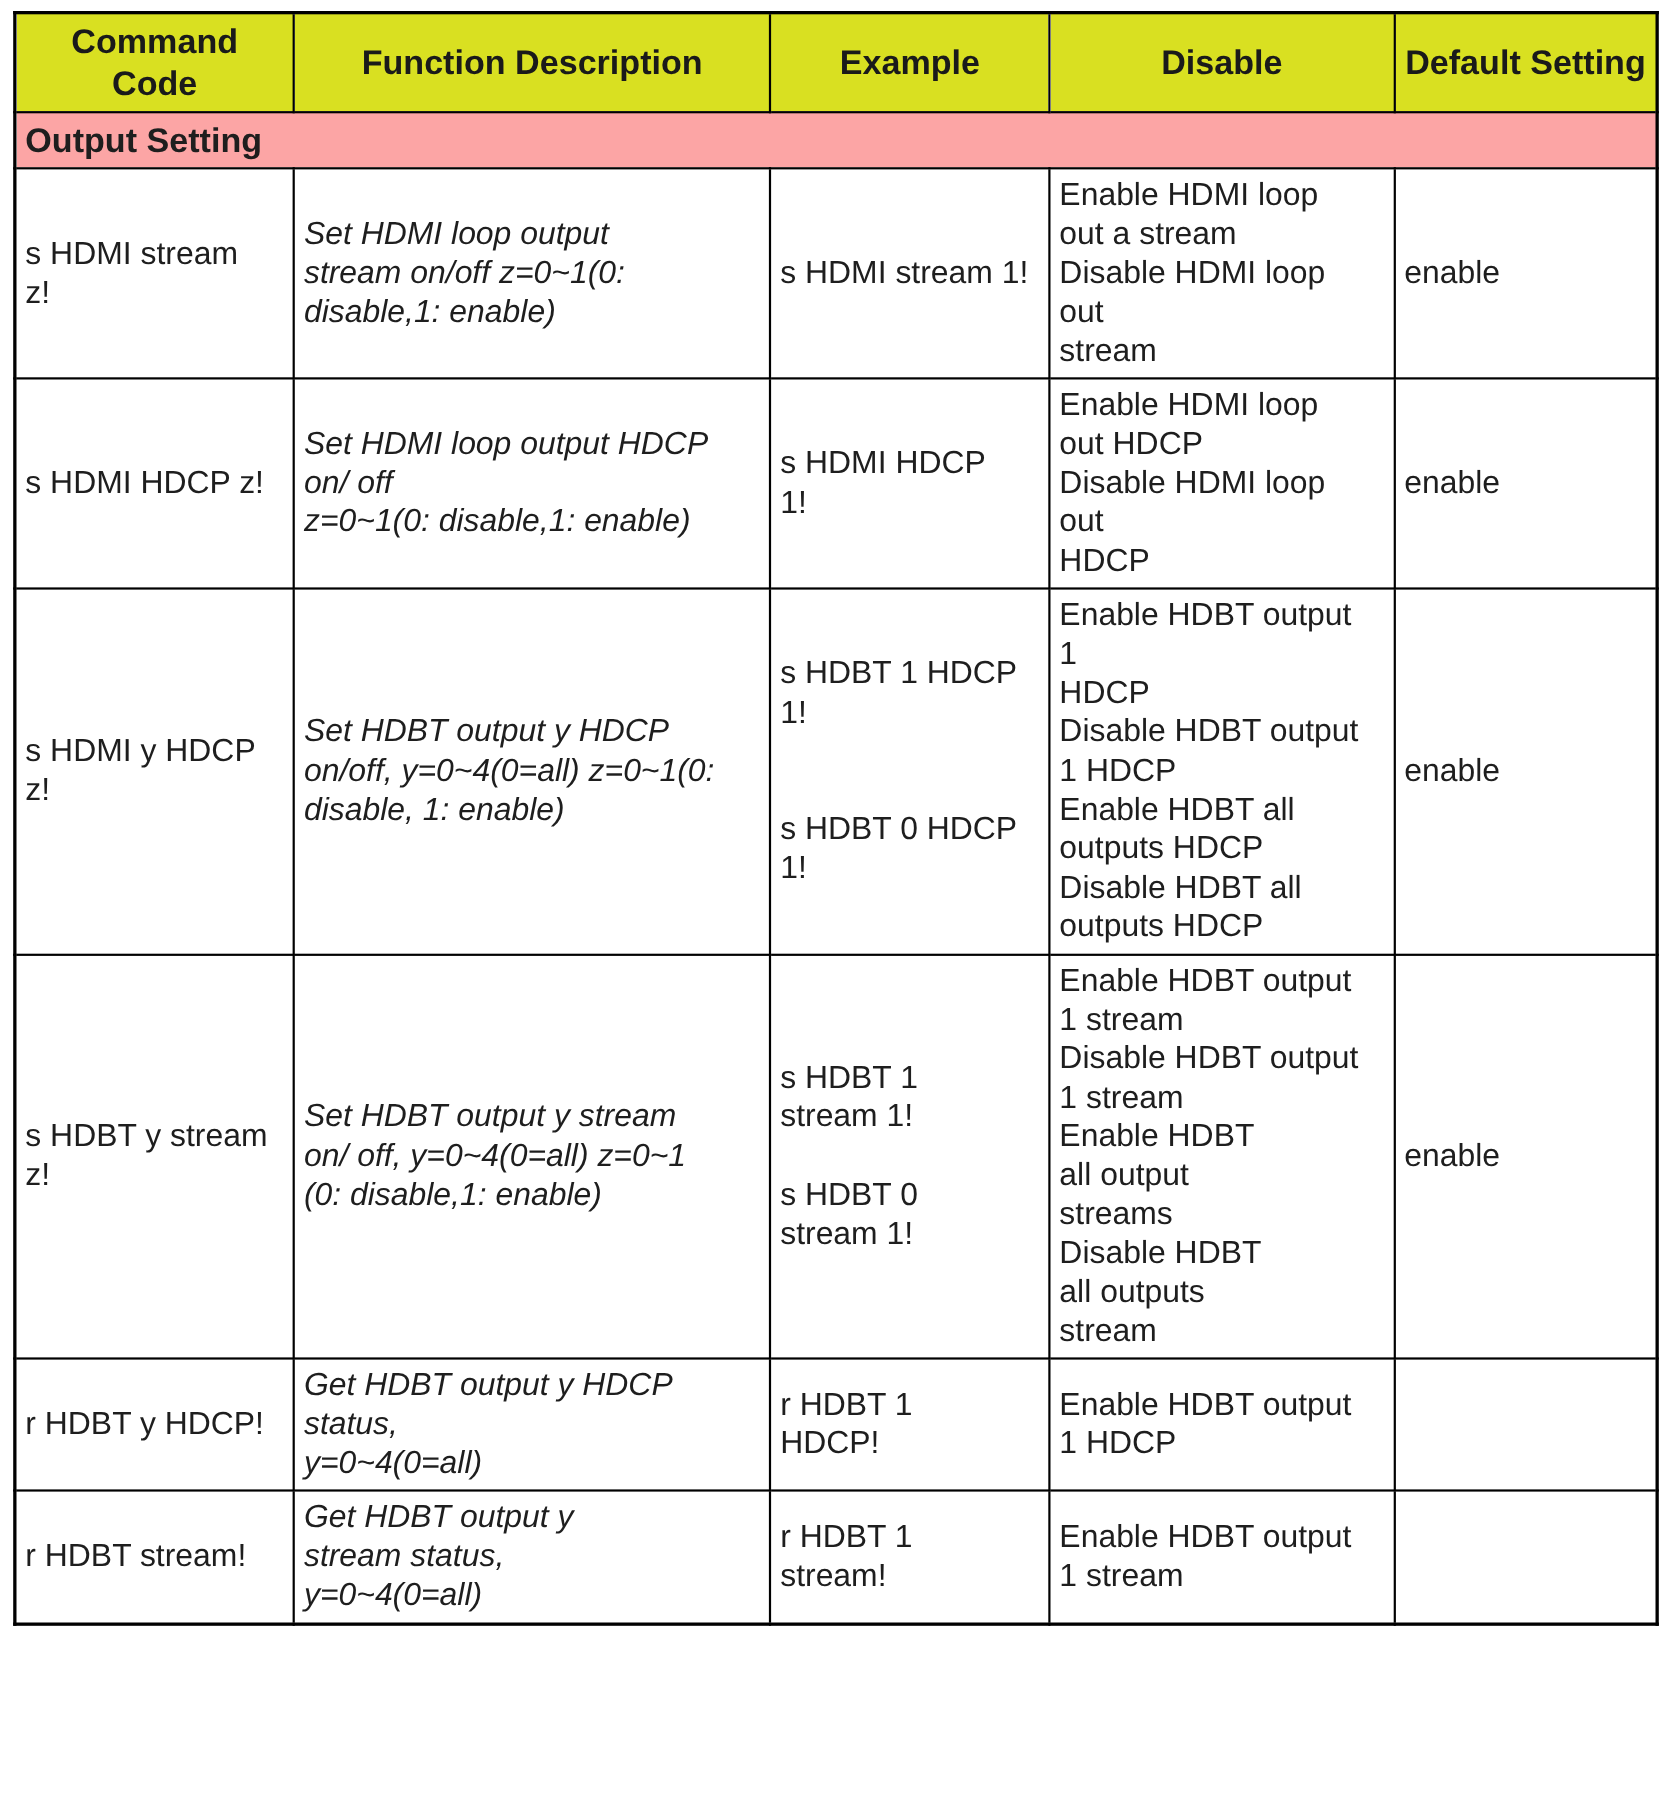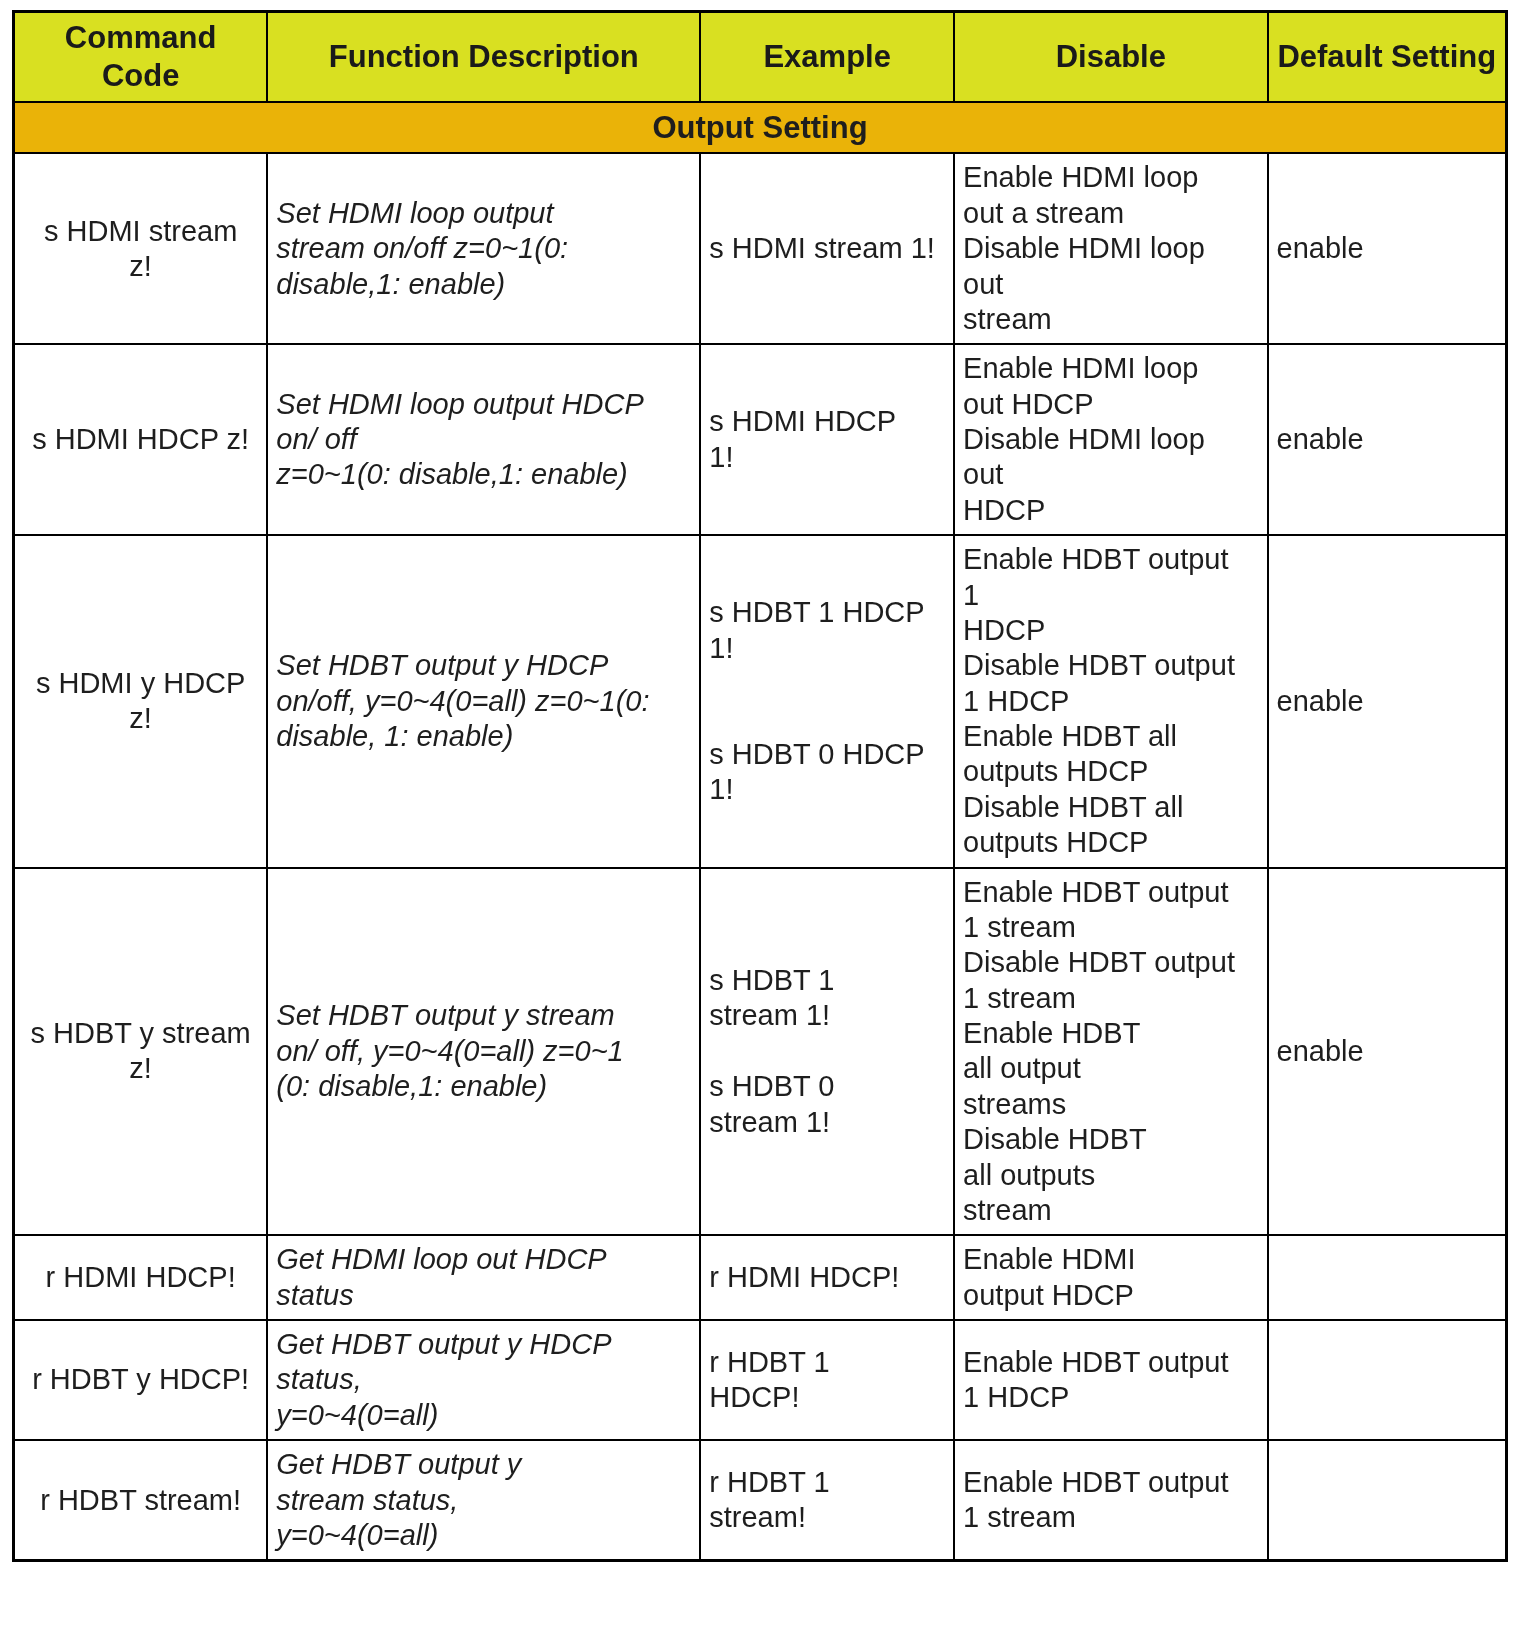--- a/index.html
+++ b/index.html
@@ -38,30 +38,30 @@
     background: #d9e021;
     color: #1a1a1a;
     font-weight: bold;
     font-size: 31px;
     text-align: center;
     padding: 10px 4px;
   }
   td.section-row {
     font-weight: bold;
     font-size: 31px;
-    text-align: center;
+    text-align: left;
     padding: 6px 10px;
-    background: #eab308;
+    background: #fca5a5;
   }
   td.cell {
     white-space: pre-line;
     margin-left: 15px;
   }
   td.command-cell {
-    text-align: center;
+    text-align: left;
   }
   td.function-cell {
     text-align: left;
     font-style: italic;
   }
   td.example-cell {
     text-align: left;
     padding-left: 12px;
   }
   td.feedback-cell {
@@ -169,29 +169,20 @@
 Enable HDBT
 all output
 streams
 Disable HDBT
 all outputs
 stream</td>
         <td class="cell default-cell">enable</td>
       </tr>
 
 
-      <tr>
-        <td class="cell command-cell">r HDMI HDCP!</td>
-        <td class="cell function-cell">Get HDMI loop out HDCP
-status</td>
-        <td class="cell example-cell">r HDMI HDCP!</td>
-        <td class="cell feedback-cell">Enable HDMI
-output HDCP</td>
-        <td class="cell default-cell"></td>
-      </tr>
 
       <tr>
         <td class="cell command-cell">r HDBT y HDCP!</td>
         <td class="cell function-cell">Get HDBT output y HDCP
 status,
 y=0~4(0=all)</td>
         <td class="cell example-cell">r HDBT 1
 HDCP!</td>
         <td class="cell feedback-cell">Enable HDBT output
 1 HDCP</td>

